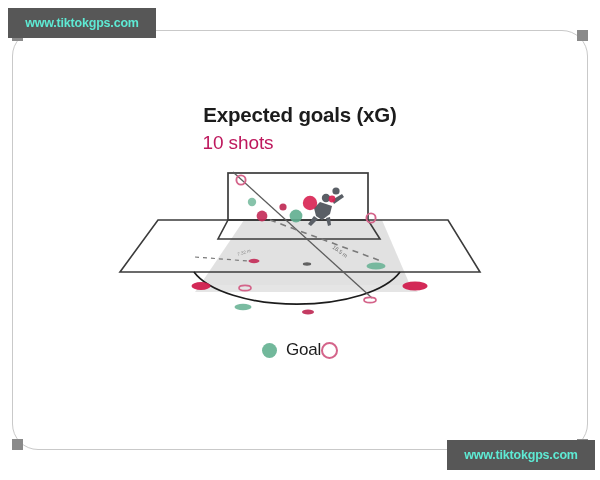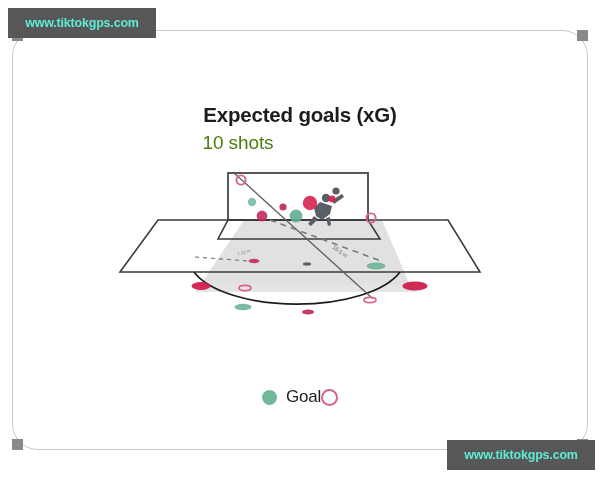--- a/index.html
+++ b/index.html
@@ -50,32 +50,31 @@
   
   #title{
     position:absolute;left:0;top:103px;width:600px;
     text-align:center;
     font-size:20.5px;font-weight:bold;color:#1c1c1c;
     letter-spacing:-0.2px;
   }
   #subtitle{
     position:absolute;left:0;top:132px;width:476px;
     text-align:center;
-    font-size:19px;color:#4d7c0f;
+    font-size:19px;color:#be185d;
     letter-spacing:-0.1px;
   }
 
   
   #pitch-wrap{position:absolute;left:100px;top:160px;width:400px;height:160px;}
 
   
   #legend{
     position:absolute;left:0;top:340px;width:600px;
     display:flex;justify-content:center;align-items:center;
-    margin-top:47px;
   }
   .legend-item{display:flex;align-items:center;gap:9px;}
   .swatch{width:15px;height:15px;border-radius:50%;display:block;}
   .swatch.hollow{background:transparent;border:2.4px solid #d4648a;width:13px;height:13px;}
   .legend-label{font-size:17px;color:#1c1c1c;letter-spacing:-0.2px;}
 </style>
 </head>
 <body>
 
 <div id="card"></div>

